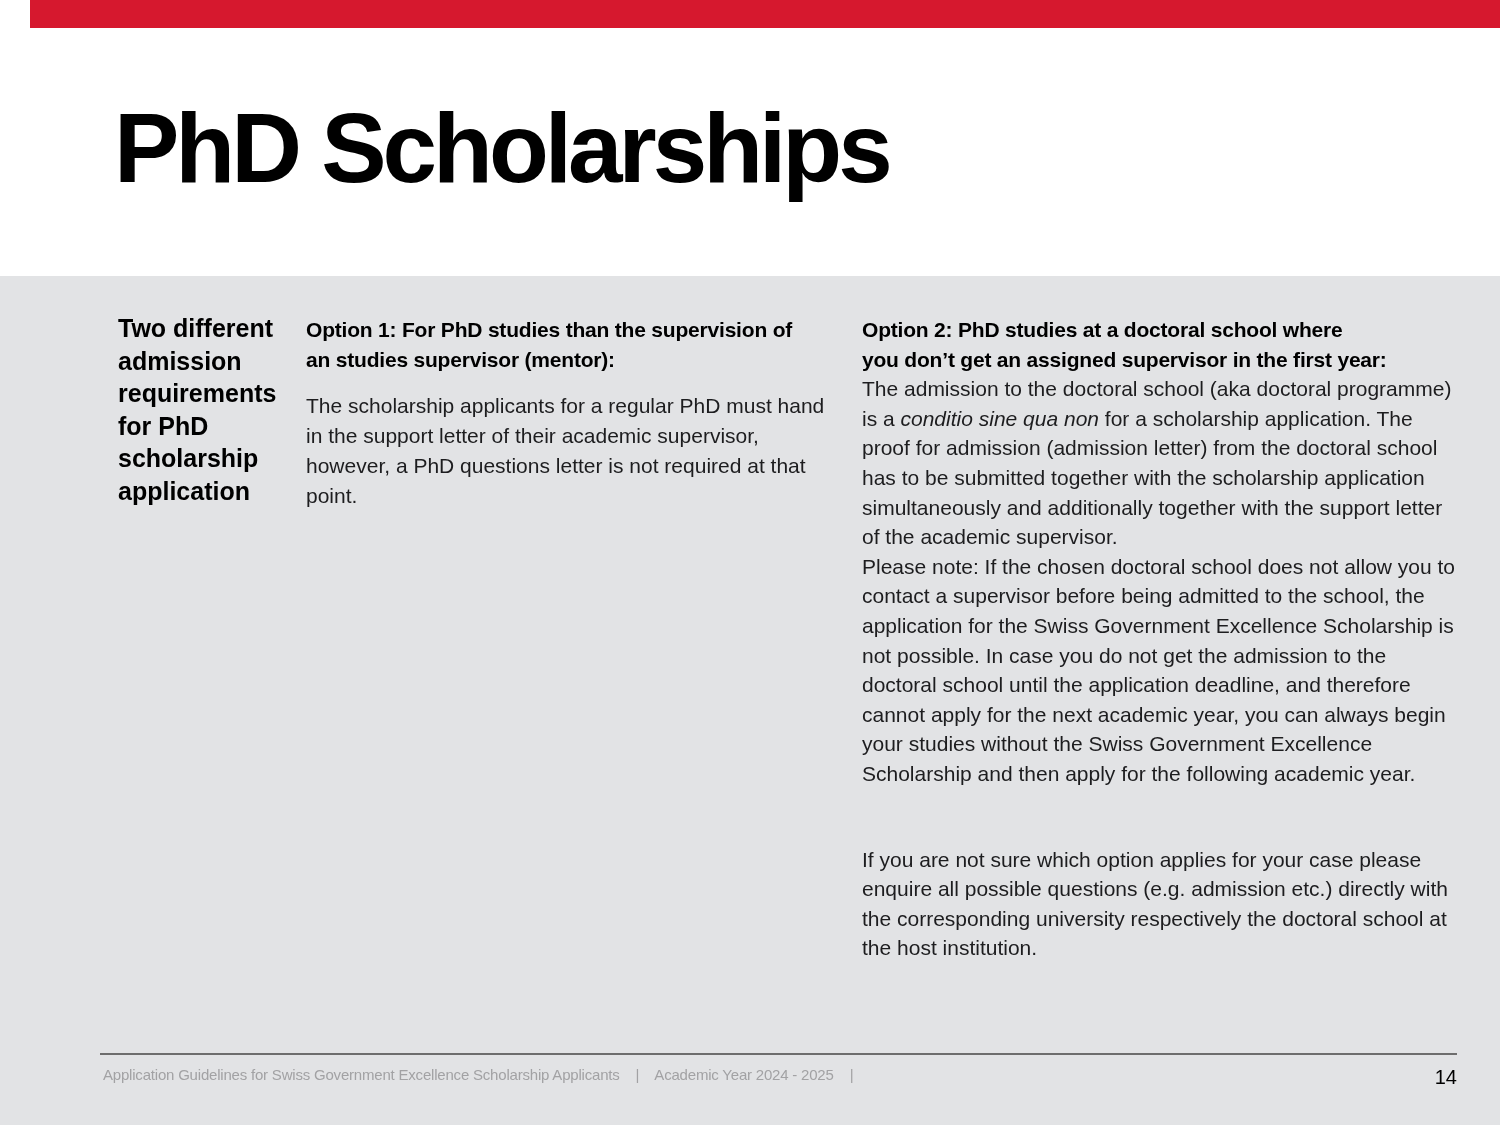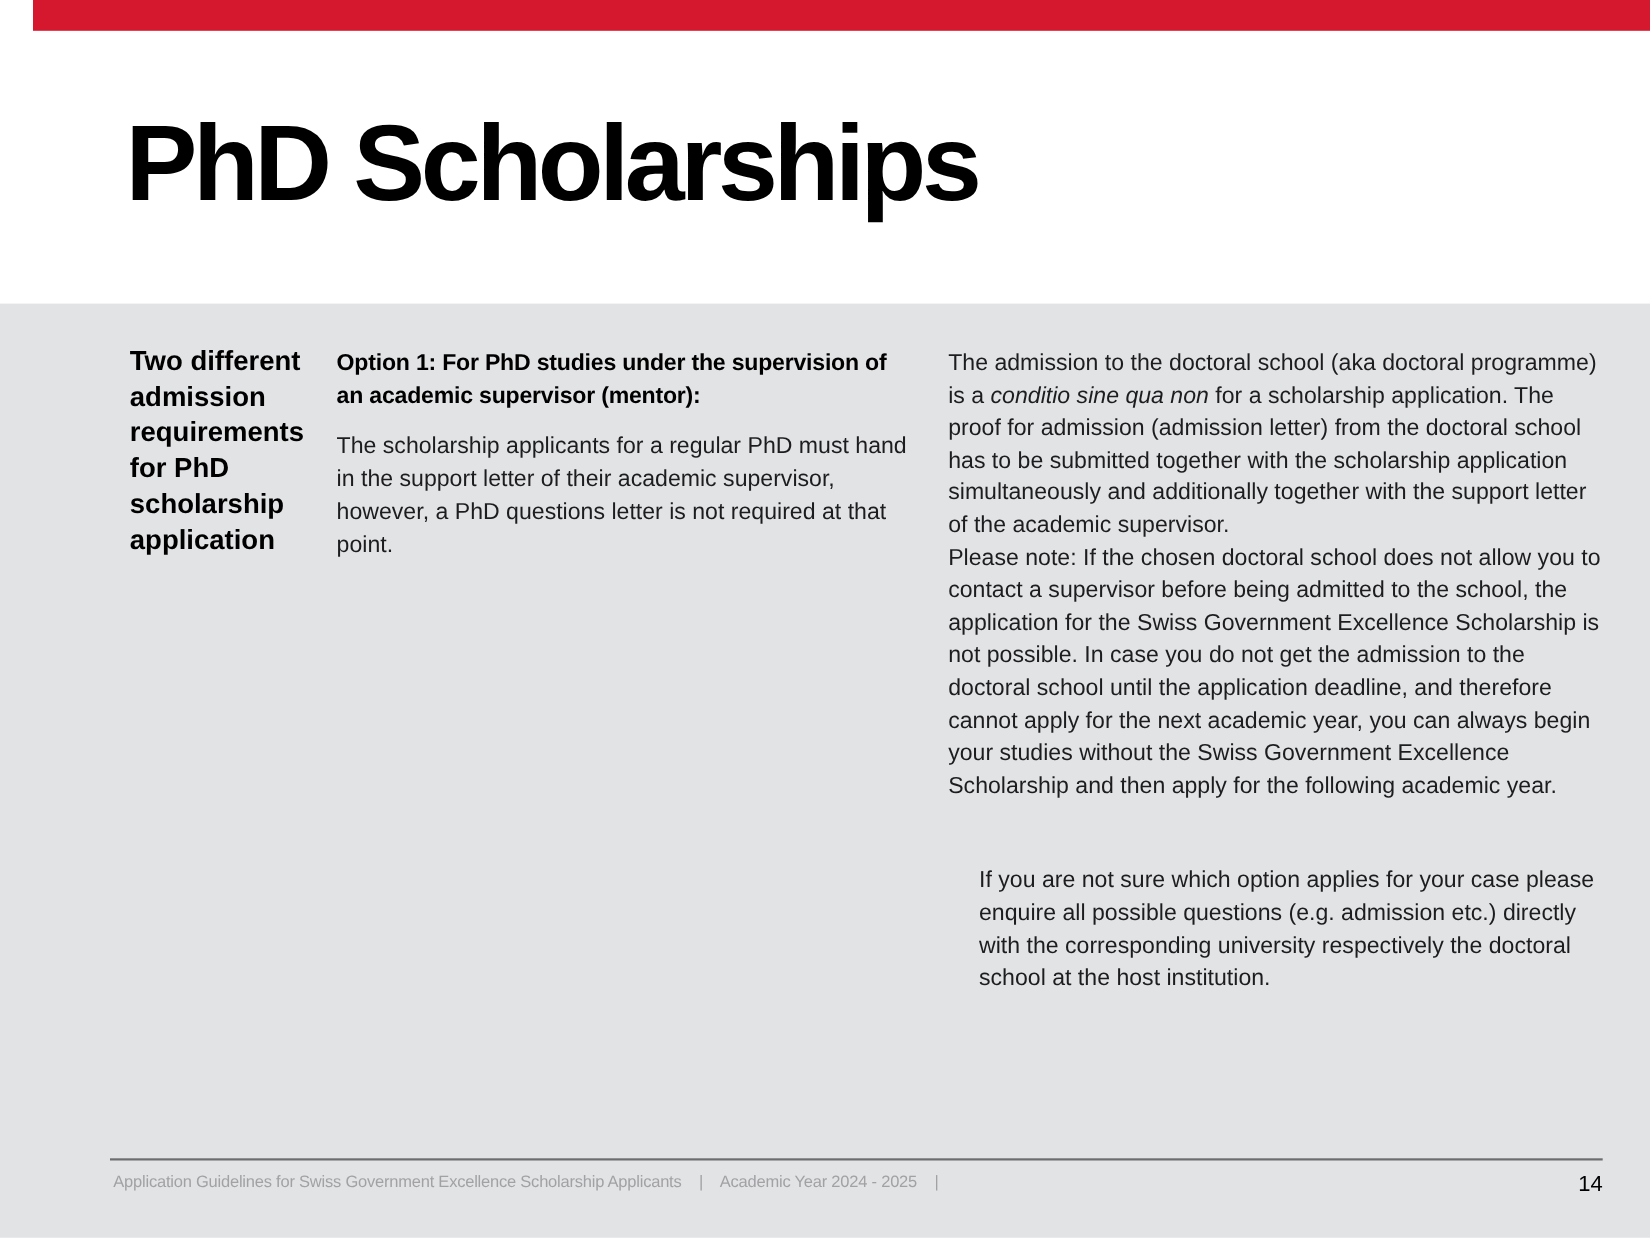--- a/index.html
+++ b/index.html
@@ -34,21 +34,21 @@
     font-size: 21px; font-weight: 700; color: #000; letter-spacing: -0.2px;
   }
   .col-mid  .opt-heading { line-height: 30px; }
   .col-right .opt-heading { line-height: 29.6px; }
   .opt-heading .hl { display: block; }
   .body {
     font-size: 21px; color: #1d1d1f; margin: 0;
   }
   .col-mid  .body { line-height: 30px; margin-top: 16px; }
   .col-right .body { line-height: 29.6px; margin-top: 0; }
-  .col-right .body.spaced { margin-top: 56px; margin-left: 28px; }
+  .col-right .body.spaced { margin-top: 56px; }
   .latin { font-style: italic; }
   .footer-line {
     position: absolute; left: 100px; top: 1053px; width: 1357px; height: 2px;
     background: #6d6d6d;
   }
   .footer {
     position: absolute; left: 103px; top: 1066px;
     font-size: 15px; color: #a2a2a4; letter-spacing: -0.2px; white-space: nowrap;
   }
   .footer .sep { margin: 0 12px; }
@@ -65,27 +65,31 @@
   <div class="top-bar"></div>
 
   <h1 class="title">PhD Scholarships</h1>
 
   <div class="content-bg"></div>
 
   <div class="col col-left">Two different admission requirements for PhD scholarship application</div>
 
   <div class="col col-mid">
     <div class="opt-heading">
-      <span class="hl">Option 1: For PhD studies under the supervision of</span>
-      <span class="hl">an academic supervisor (mentor):</span>
+      <span class="hl">Option 1: For PhD studies than the supervision of</span>
+      <span class="hl">an studies supervisor (mentor):</span>
     </div>
     <p class="body">The scholarship applicants for a regular PhD must hand in the support letter of their academic supervisor, however, a PhD questions letter is not required at that point.</p>
   </div>
 
   <div class="col col-right">
+    <div class="opt-heading">
+      <span class="hl">Option 2: PhD studies at a doctoral school where</span>
+      <span class="hl">you don’t get an assigned supervisor in the first year:</span>
+    </div>
     <p class="body"><span>The admission to the doctoral school (aka doctoral programme) is a </span><span class="latin">conditio sine qua non</span><span> for a scholarship application. The proof for admission (admission letter) from the doctoral school has to be submitted together with the scholarship application simultaneously and additionally together with the support letter of the academic supervisor.</span></p>
     <p class="body">Please note: If the chosen doctoral school does not allow you to contact a supervisor before being admitted to the school, the application for the Swiss Government Excellence Scholarship is not possible. In case you do not get the admission to the doctoral school until the application deadline, and therefore cannot apply for the next academic year, you can always begin your studies without the Swiss Government Excellence Scholarship and then apply for the following academic year.</p>
     <p class="body spaced">If you are not sure which option applies for your case please enquire all possible questions (e.g. admission etc.) directly with the corresponding university respectively the doctoral school at the host institution.</p>
   </div>
 
   <div class="footer-line"></div>
 
   <div class="footer">
     <span>Application Guidelines for Swiss Government Excellence Scholarship Applicants</span>
     <span class="sep">|</span>

